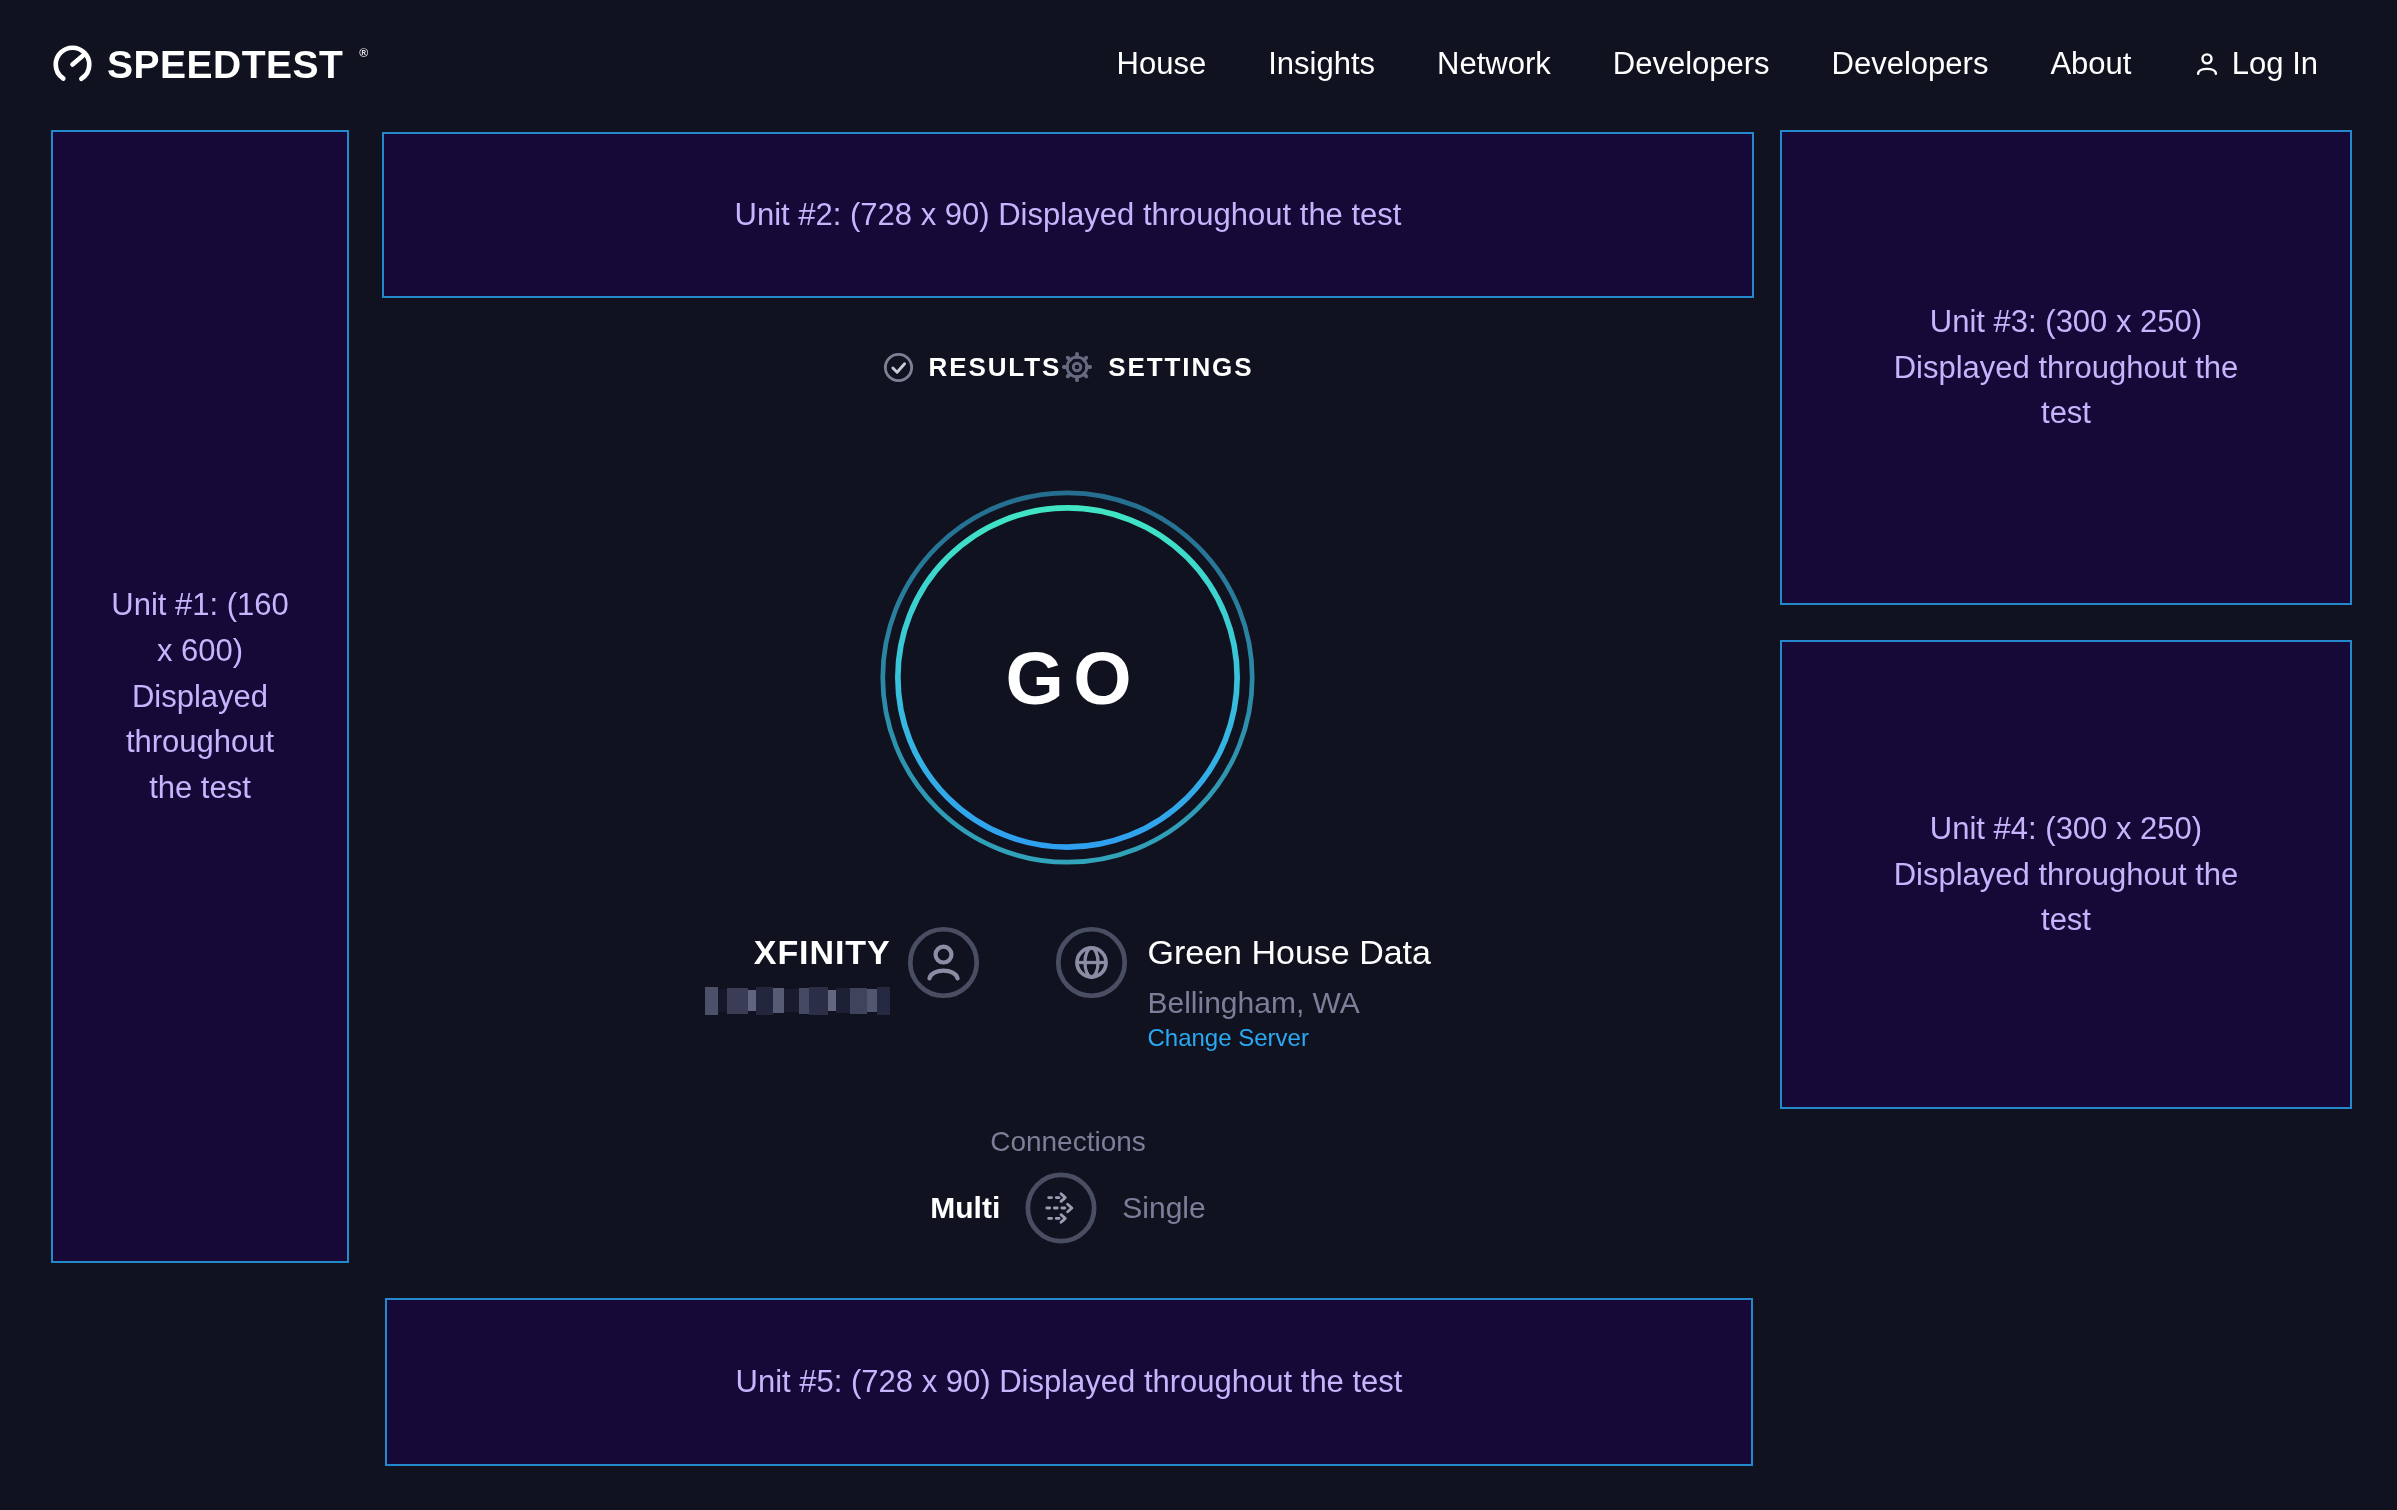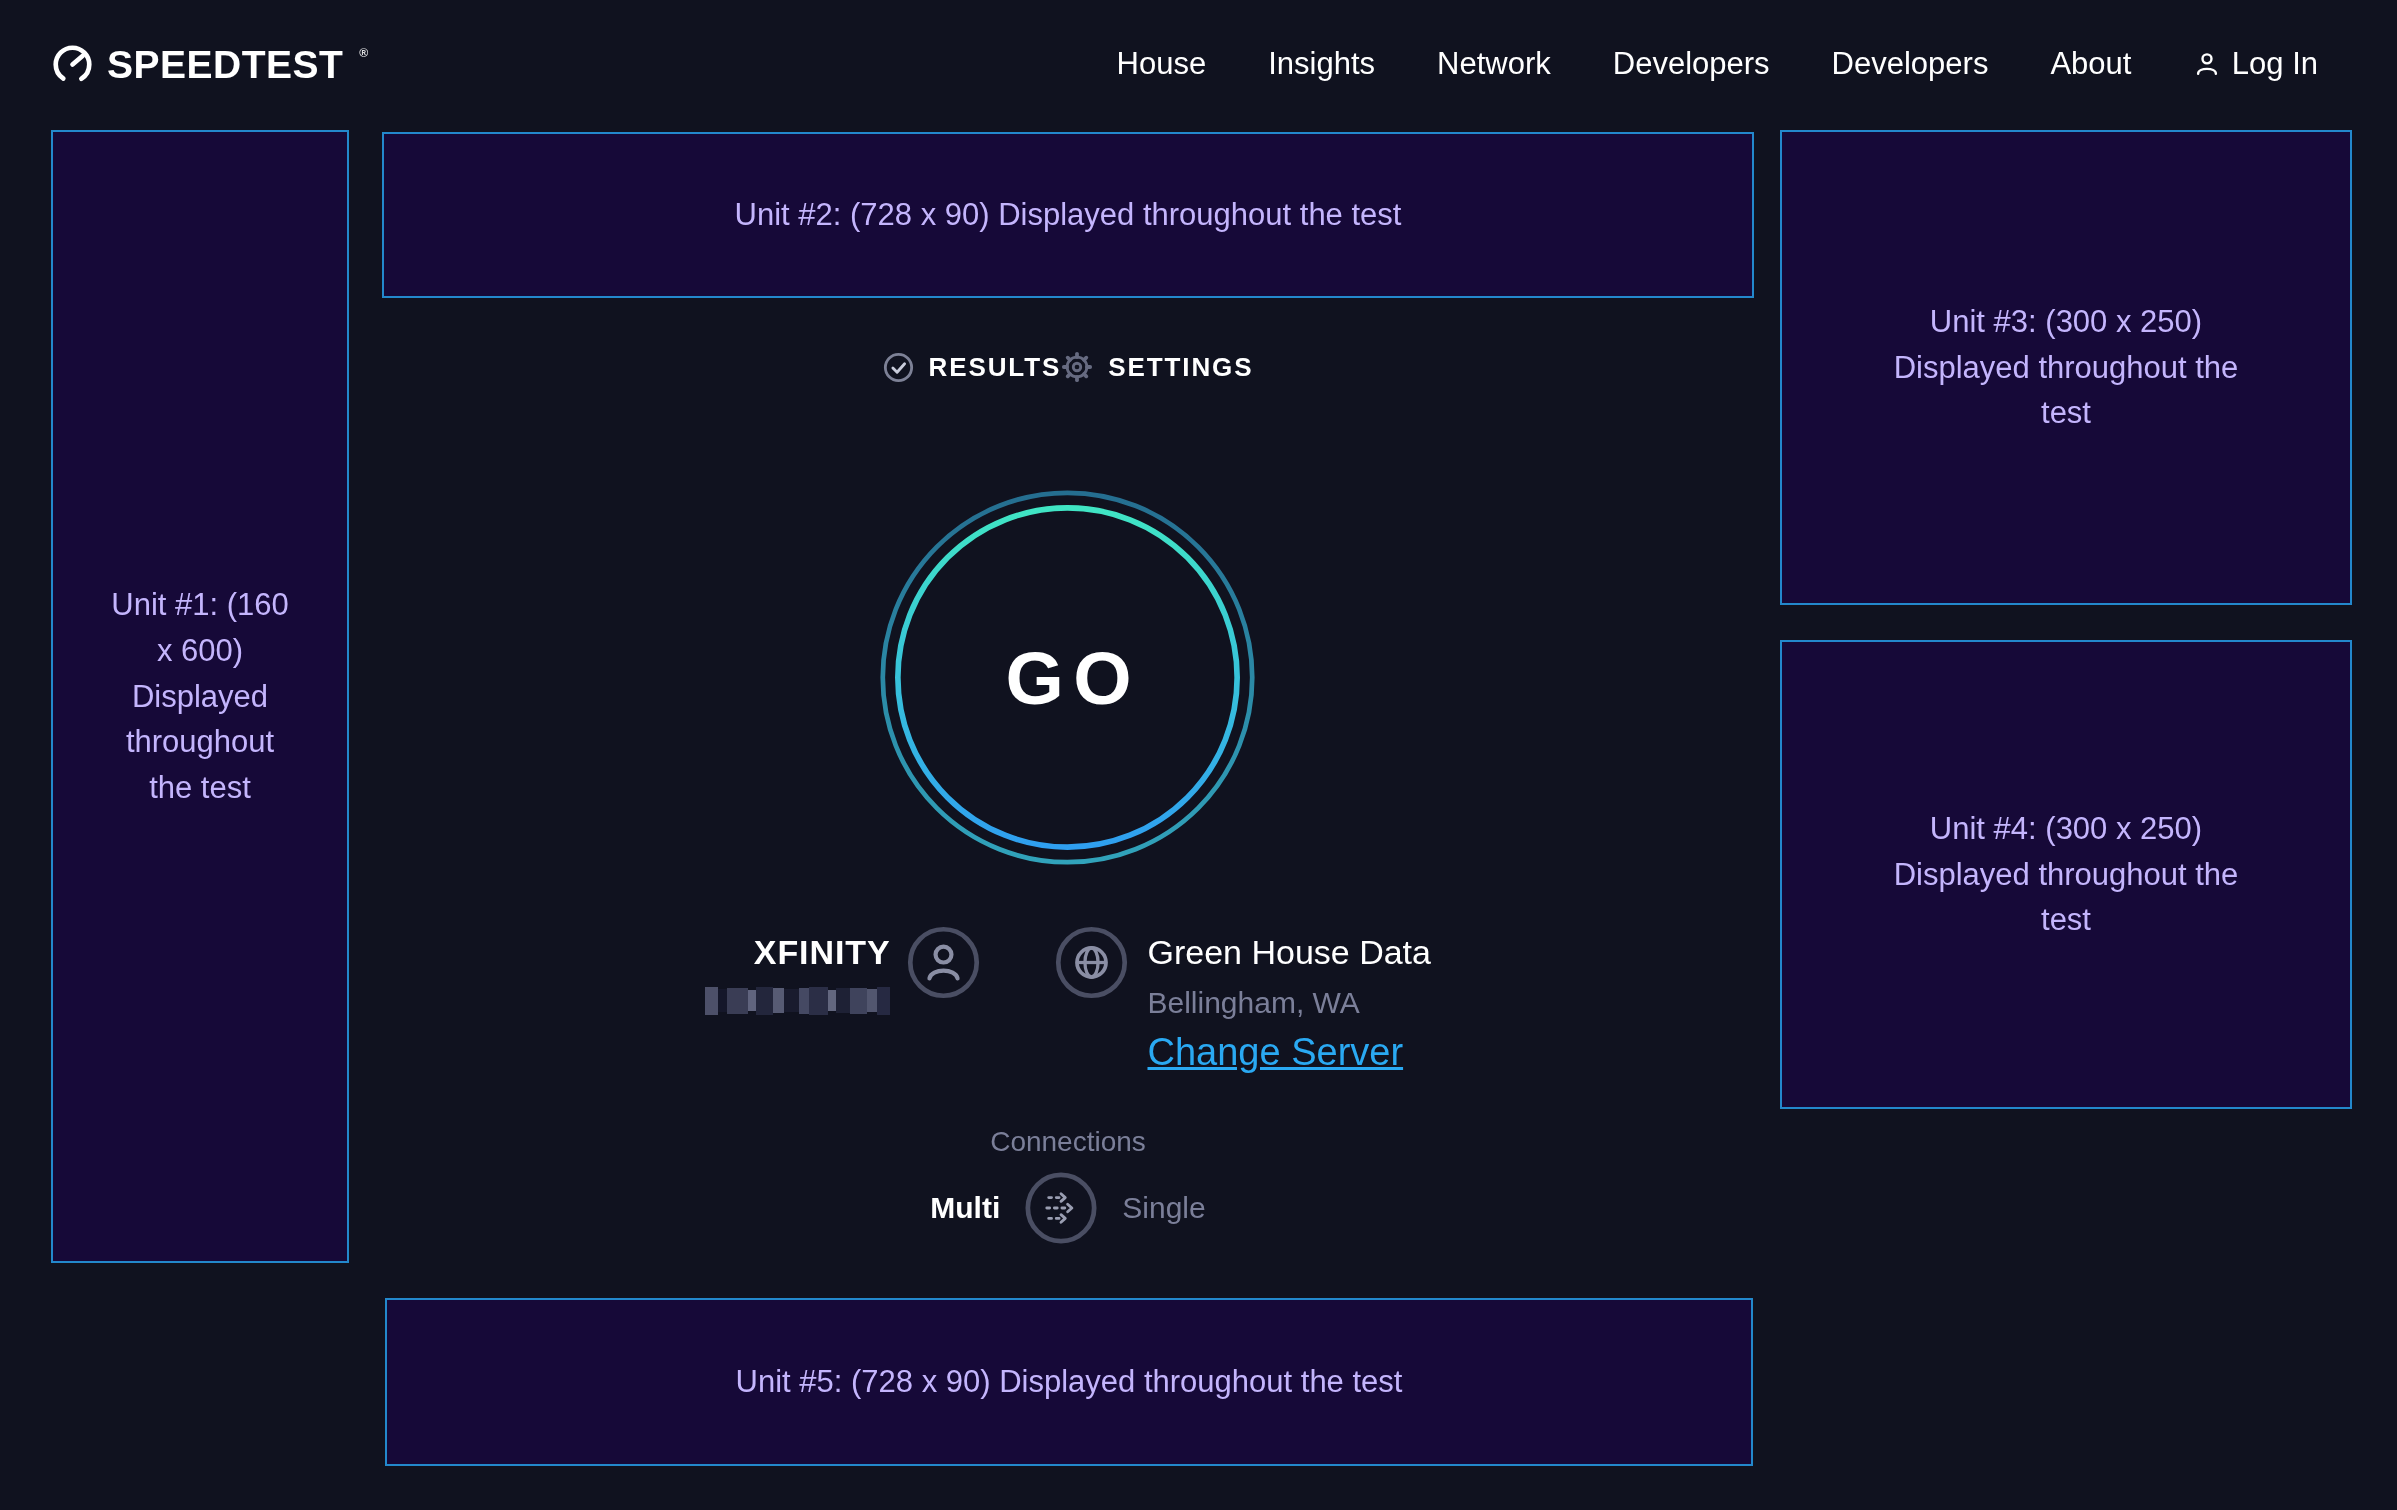--- a/index.html
+++ b/index.html
@@ -60,21 +60,21 @@
   .host-row{top:926px;display:flex;justify-content:center;align-items:flex-start;gap:75px;}
   .isp-group{display:flex;align-items:flex-start;gap:17px;}
   .isp-text{display:flex;flex-direction:column;align-items:flex-end;margin-top:5.6px;}
   .isp-name{font-size:34px;font-weight:600;letter-spacing:0.9px;line-height:40px;}
   .masked{margin-top:15px;height:28px;display:flex;align-items:center;}
   .masked span{display:block;}
   .server-group{display:flex;align-items:flex-start;gap:19px;}
   .server-text{display:flex;flex-direction:column;align-items:flex-start;margin-top:5.6px;}
   .server-name{font-size:34px;font-weight:500;line-height:40px;}
   .server-loc{font-size:30px;line-height:35px;color:var(--text_muted,#7b7f99);margin-top:13px;}
-  .server-change{font-size:38px;line-height:35px;color:var(--link,#2aa9f2);margin-top:15px;cursor:pointer;text-decoration:underline;}
+  .server-change{font-size:24px;line-height:35px;color:var(--link,#2aa9f2);cursor:pointer;}
 
   
   .connections-label{top:1126px;text-align:center;font-size:28px;color:var(--text_muted,#7b7f99);}
   .conn-row{top:1172px;display:flex;justify-content:center;align-items:center;gap:25px;}
   .conn-multi{font-size:30px;font-weight:600;color:#fff;cursor:pointer;}
   .conn-single{font-size:30px;color:var(--text_muted,#7b7f99);cursor:pointer;}
   .conn-toggle{cursor:pointer;}
 
   svg{display:block;}
 </style>

